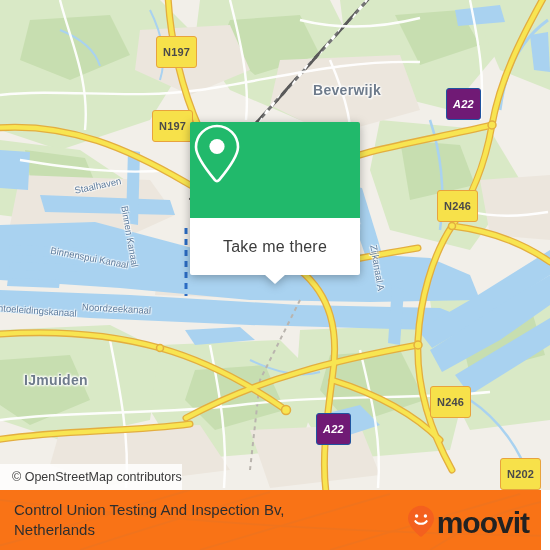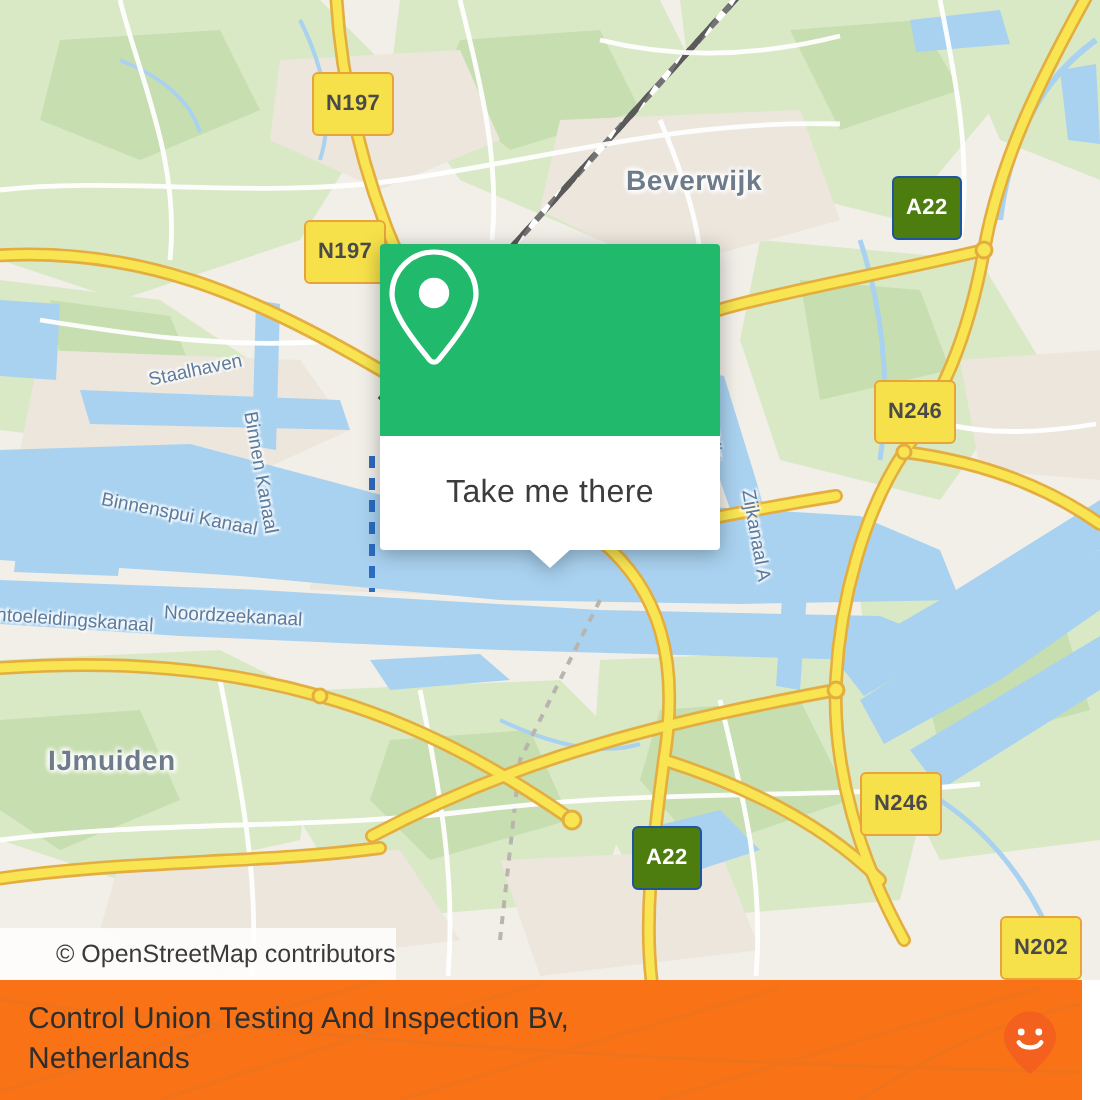--- a/index.html
+++ b/index.html
@@ -20,25 +20,25 @@
   .city{font-size:14px;color:#6e7b8b;letter-spacing:.3px;
         text-shadow:0 0 3px #fff,0 0 3px #fff,0 0 2px #fff,1px 1px 2px #fff,-1px -1px 2px #fff;font-weight:bold;}
   .water{font-size:9.5px;color:#5d7b9c;
          text-shadow:0 0 2px #fff,0 0 2px #fff,1px 1px 1px #fff,-1px -1px 1px #fff;}
 
   
   .shield{position:absolute;display:flex;align-items:center;justify-content:center;
           height:32px;padding:0 6px;border-radius:3px;font-size:11px;font-weight:bold;
           letter-spacing:.2px;line-height:1;box-sizing:border-box;}
   .shield.y{background:#f7e14a;border:1.6px solid #e8a33d;color:#4a4a4a;}
-  .shield.b{background:#4d7c0f;border:1.6px solid #1f54a0;color:#ffffff;}
+  .shield.b{background:#701a75;border:1.6px solid #1f54a0;color:#ffffff;font-style:italic;}
 
   
   .attrib{position:absolute;left:0;bottom:0;height:26px;display:flex;align-items:center;
-          padding:0 0 0 28px;background:rgba(255,255,255,.82);
+          padding:0 0 0 12px;background:rgba(255,255,255,.82);
           font-size:12.5px;color:#3a3a3a;box-sizing:border-box;}
   .attrib-inner{white-space:nowrap;}
 
   
   .popup{position:absolute;left:190px;top:122px;width:170px;
          filter:drop-shadow(0 2px 5px rgba(0,0,0,.30));}
   .popup-head{height:96px;background:#21b96b;border-radius:2px 2px 0 0;
               display:flex;align-items:center;justify-content:center;}
   .popup-foot{height:57px;background:#ffffff;border-radius:0 0 2px 2px;
               display:flex;align-items:center;justify-content:center;
@@ -261,16 +261,17 @@
       <span>
         <svg width="28" height="32" viewBox="0 0 28 32" aria-hidden="true">
           <path d="M14 0.8 C6.8 0.8 1 6.6 1 13.8 C1 20.6 10.2 29.1 12.8 31.2
                    C13.5 31.8 14.5 31.8 15.2 31.2 C17.8 29.1 27 20.6 27 13.8
                    C27 6.6 21.2 0.8 14 0.8 Z" fill="#f4601e"></path>
           <circle cx="9.6" cy="11" r="1.7" fill="#ffffff"></circle>
           <circle cx="18.4" cy="11" r="1.7" fill="#ffffff"></circle>
           <path d="M8.4 16.2 C10.4 19.6 17.6 19.6 19.6 16.2" stroke="#ffffff" stroke-width="2.2" fill="none" stroke-linecap="round"></path>
         </svg>
       </span>
+      <span class="logo-text">moovit</span>
     </div>
   </div>
 
 </div>
 
 </body></html>

